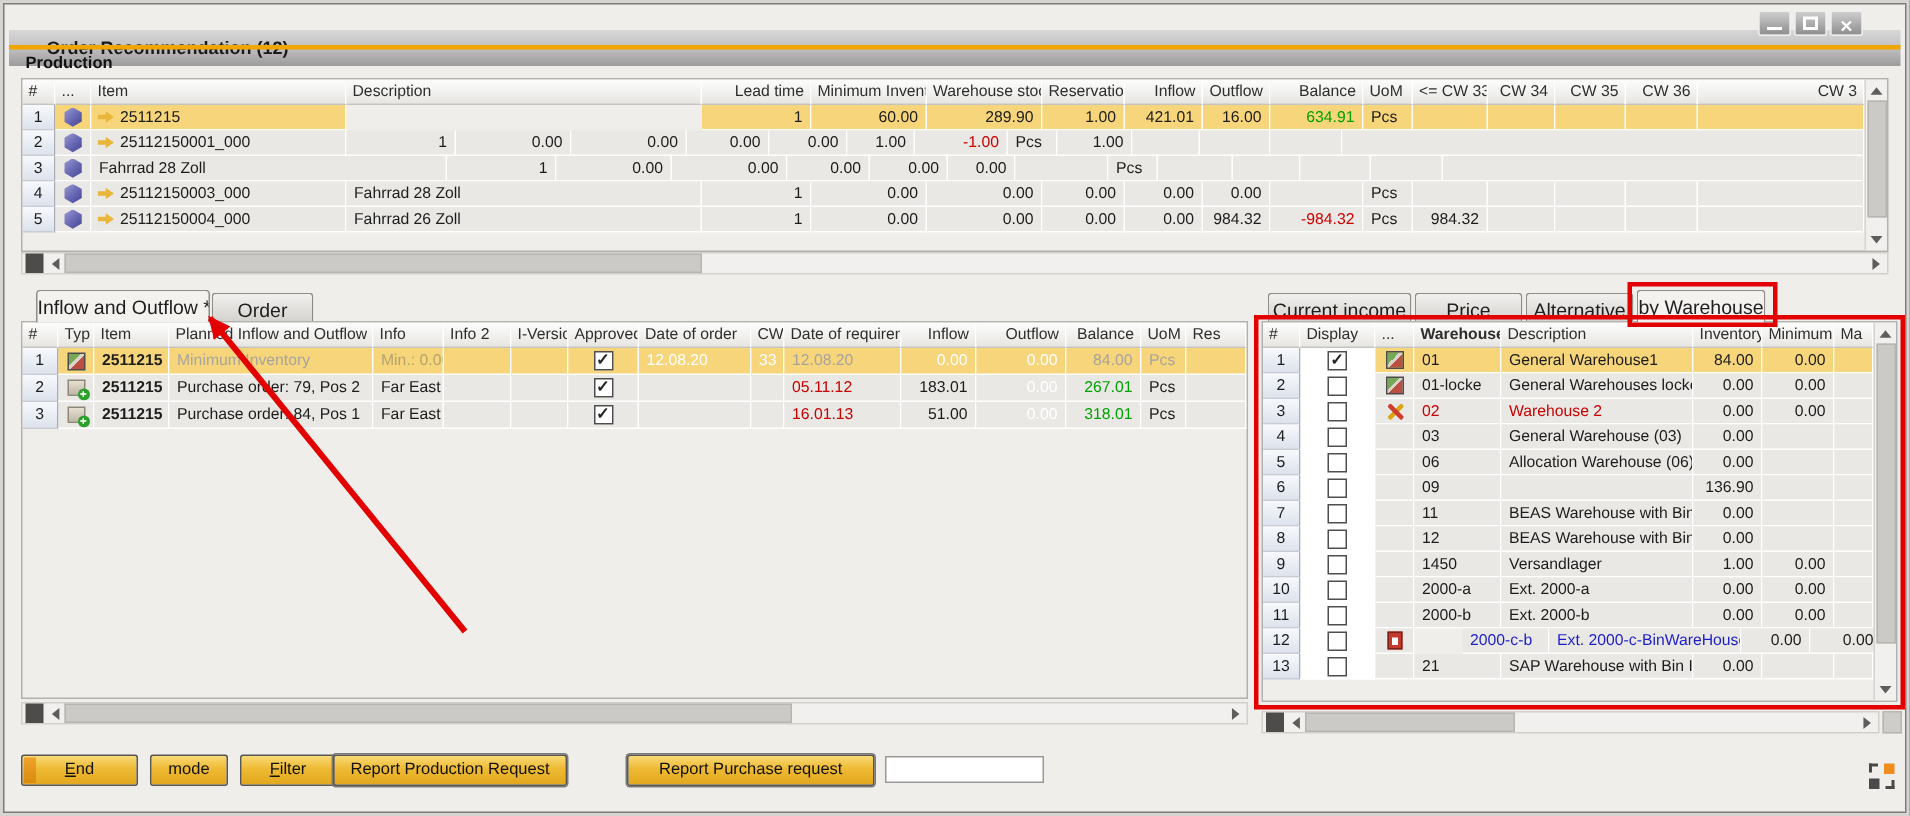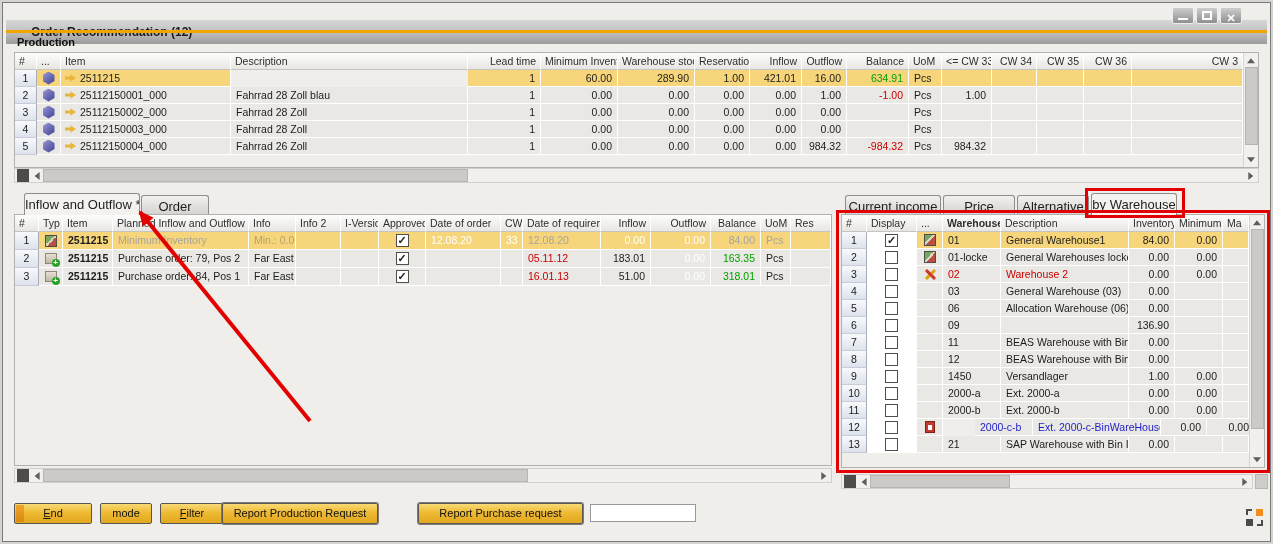--- a/index.html
+++ b/index.html
@@ -145,43 +145,38 @@
         </div>
         <div class="tr" style="height: 17px;">
           <div class="td rn" style="flex: 0 0 22px; width: 22px;">2</div>
           <div class="td ce" style="flex: 0 0 24px; width: 24px;">
             <span class="ic-cube"></span>
           </div>
           <div class="td ce2" style="flex: 0 0 170px; width: 170px;">
             <span class="ic-arrow"></span>
             <span>25112150001_000</span>
           </div>
-          <div class="td" style="flex: 0 0 237px; width: 237px;"><span>Fahrrad 28 Zoll blau</span></div>
           <div class="td ra" style="flex: 0 0 73px; width: 73px;"><span>1</span></div>
           <div class="td ra" style="flex: 0 0 77px; width: 77px;"><span>0.00</span></div>
           <div class="td ra" style="flex: 0 0 77px; width: 77px;"><span>0.00</span></div>
           <div class="td ra" style="flex: 0 0 55px; width: 55px;"><span>0.00</span></div>
           <div class="td ra" style="flex: 0 0 52px; width: 52px;"><span>0.00</span></div>
           <div class="td ra" style="flex: 0 0 45px; width: 45px;"><span>1.00</span></div>
           <div class="td ra" style="flex: 0 0 62px; width: 62px;"><span class="c-red">-1.00</span></div>
           <div class="td" style="flex: 0 0 33px; width: 33px;"><span>Pcs</span></div>
           <div class="td ra" style="flex: 0 0 50px; width: 50px;"><span>1.00</span></div>
           <div class="td ra" style="flex: 0 0 45px; width: 45px;"><span></span></div>
           <div class="td ra" style="flex: 0 0 47px; width: 47px;"><span></span></div>
           <div class="td ra" style="flex: 0 0 48px; width: 48px;"><span></span></div>
           <div class="td ra" style="flex: 1 1 auto;"><span></span></div>
         </div>
         <div class="tr" style="height: 17px;">
           <div class="td rn" style="flex: 0 0 22px; width: 22px;">3</div>
           <div class="td ce" style="flex: 0 0 24px; width: 24px;">
             <span class="ic-cube"></span>
-          </div>
-          <div class="td ce2" style="flex: 0 0 170px; width: 170px;">
-            <span class="ic-arrow"></span>
-            <span>25112150002_000</span>
           </div>
           <div class="td" style="flex: 0 0 237px; width: 237px;"><span>Fahrrad 28 Zoll</span></div>
           <div class="td ra" style="flex: 0 0 73px; width: 73px;"><span>1</span></div>
           <div class="td ra" style="flex: 0 0 77px; width: 77px;"><span>0.00</span></div>
           <div class="td ra" style="flex: 0 0 77px; width: 77px;"><span>0.00</span></div>
           <div class="td ra" style="flex: 0 0 55px; width: 55px;"><span>0.00</span></div>
           <div class="td ra" style="flex: 0 0 52px; width: 52px;"><span>0.00</span></div>
           <div class="td ra" style="flex: 0 0 45px; width: 45px;"><span>0.00</span></div>
           <div class="td ra" style="flex: 0 0 62px; width: 62px;"><span></span></div>
           <div class="td" style="flex: 0 0 33px; width: 33px;"><span>Pcs</span></div>
@@ -314,21 +309,21 @@
           <div class="td" style="flex: 0 0 45px; width: 45px;"><span></span></div>
           <div class="td" style="flex: 0 0 38px; width: 38px;"><span></span></div>
           <div class="td ce" style="flex: 0 0 47px; width: 47px;">
             <span class="cb">✓</span>
           </div>
           <div class="td" style="flex: 0 0 75px; width: 75px;"><span></span></div>
           <div class="td" style="flex: 0 0 22px; width: 22px;"><span></span></div>
           <div class="td" style="flex: 0 0 78px; width: 78px;"><span class="c-red">05.11.12</span></div>
           <div class="td ra" style="flex: 0 0 50px; width: 50px;"><span>183.01</span></div>
           <div class="td ra" style="flex: 0 0 60px; width: 60px;"><span class="c-white">0.00</span></div>
-          <div class="td ra" style="flex: 0 0 50px; width: 50px;"><span class="c-green">163.35</span></div>
+          <div class="td ra" style="flex: 0 0 50px; width: 50px;"><span class="c-green">267.01</span></div>
           <div class="td" style="flex: 0 0 30px; width: 30px;"><span>Pcs</span></div>
           <div class="td" style="flex: 1 1 auto;"><span></span></div>
         </div>
         <div class="tr" style="height: 18px;">
           <div class="td rn" style="flex: 0 0 24px; width: 24px;">3</div>
           <div class="td ce" style="flex: 0 0 24px; width: 24px;">
             <span class="ic-po">
               <span class="po-plus">+</span>
             </span>
           </div>

